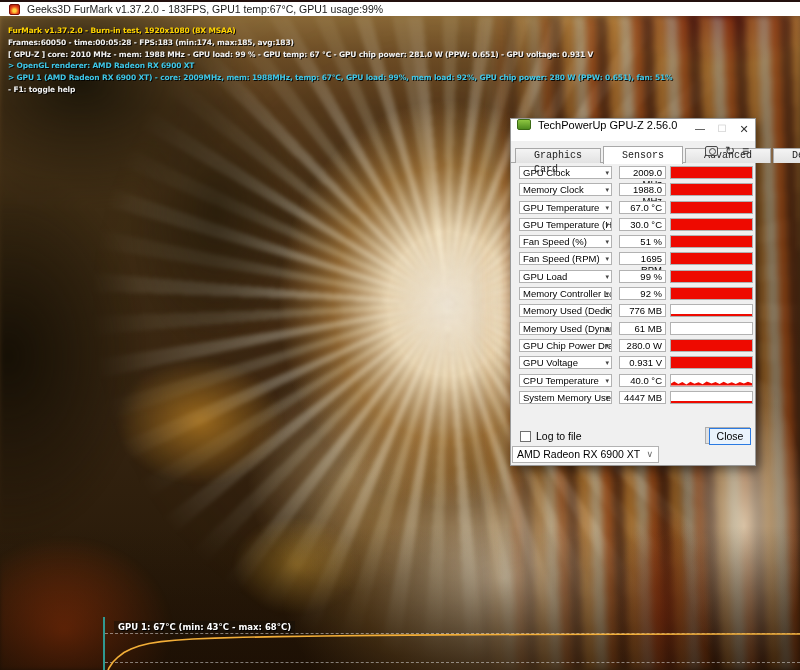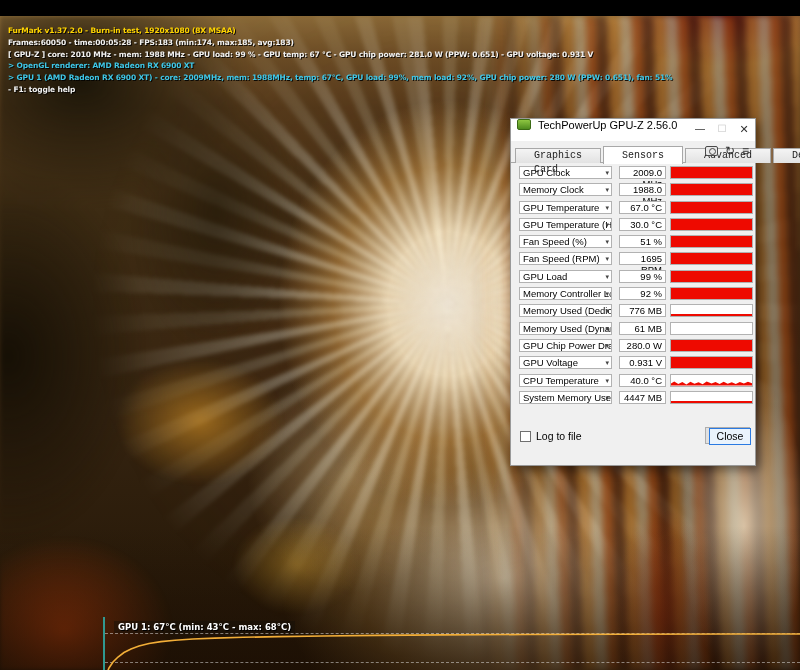--- a/index.html
+++ b/index.html
@@ -121,20 +121,24 @@
   .tg-dash.d1 { top:16px; } .tg-dash.d2 { top:45px; }
   .tg-label { position:absolute; left:114px; top:4px; font:bold 8.5px "DejaVu Sans", sans-serif;
     color:#fff; text-shadow:1px 1px 0 #000; background:rgba(22,15,8,.5); padding:1px 4px; }
   .tg-svg { position:absolute; left:103px; top:0; }
 </style>
 </head>
 <body>
 
 <div id="stage">
 
+  <div class="app-titlebar">
+    <span class="furmark-icon"></span>
+    <span>Geeks3D FurMark v1.37.2.0 - 183FPS, GPU1 temp:67°C, GPU1 usage:99%</span>
+  </div>
 
   <div class="viewport">
     <div class="bg bg-base"></div>
     <div class="bg bg-burst"></div>
     <div class="bg bg-rays"></div>
     <div class="bg-right"></div>
     <div class="bg bg-right-cream"></div>
     <div class="bg bg-left"></div>
     <div class="bg bg-bottom"></div>
 
@@ -312,20 +316,24 @@
     </span>
   </div>
         </div>
 
       <div class="gz-log">
         <span class="checkbox"></span>
         <span>Log to file</span>
       </div>
       <div class="btn reset-btn">Reset</div>
 
+      <div class="device-select">
+        <span>AMD Radeon RX 6900 XT</span>
+        <span class="chev">∨</span>
+      </div>
       <div class="btn close-btn">Close</div>
     </div>
 
     <div class="temp-graph">
       <div class="tg-vline"></div>
       <div class="tg-dash d1"></div>
       <div class="tg-dash d2"></div>
       <svg class="tg-svg" width="697" height="72">
         <polyline id="tempcurve" fill="none" stroke-width="1.6" points="1,66 3,58 6,51 10,45 15,40 21,35.5 28,32 36,29 46,26.5 58,24.6 72,23.2 90,22 112,21.1 140,20.3 175,19.6 220,19 275,18.4 340,17.9 420,17.5 520,17.2 640,17.05 697,17" stroke="#f2ae38"></polyline>
       </svg>

